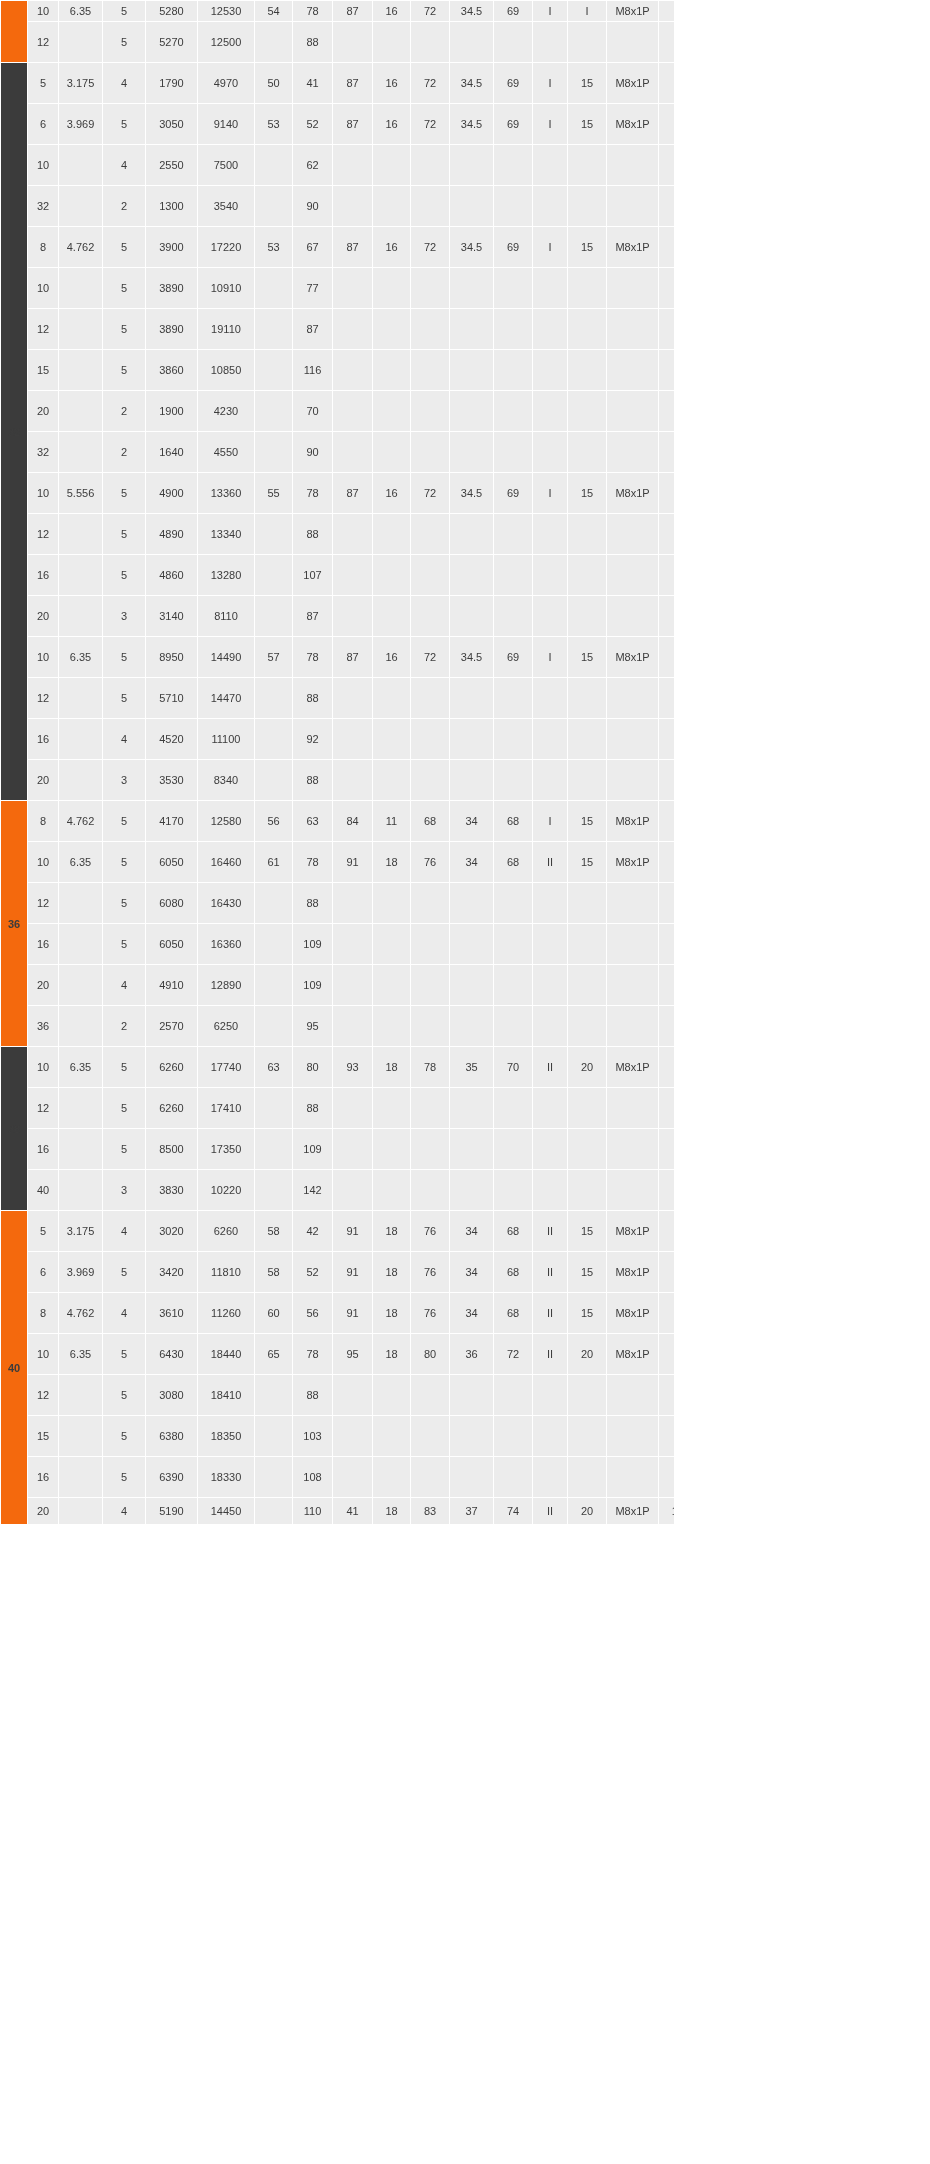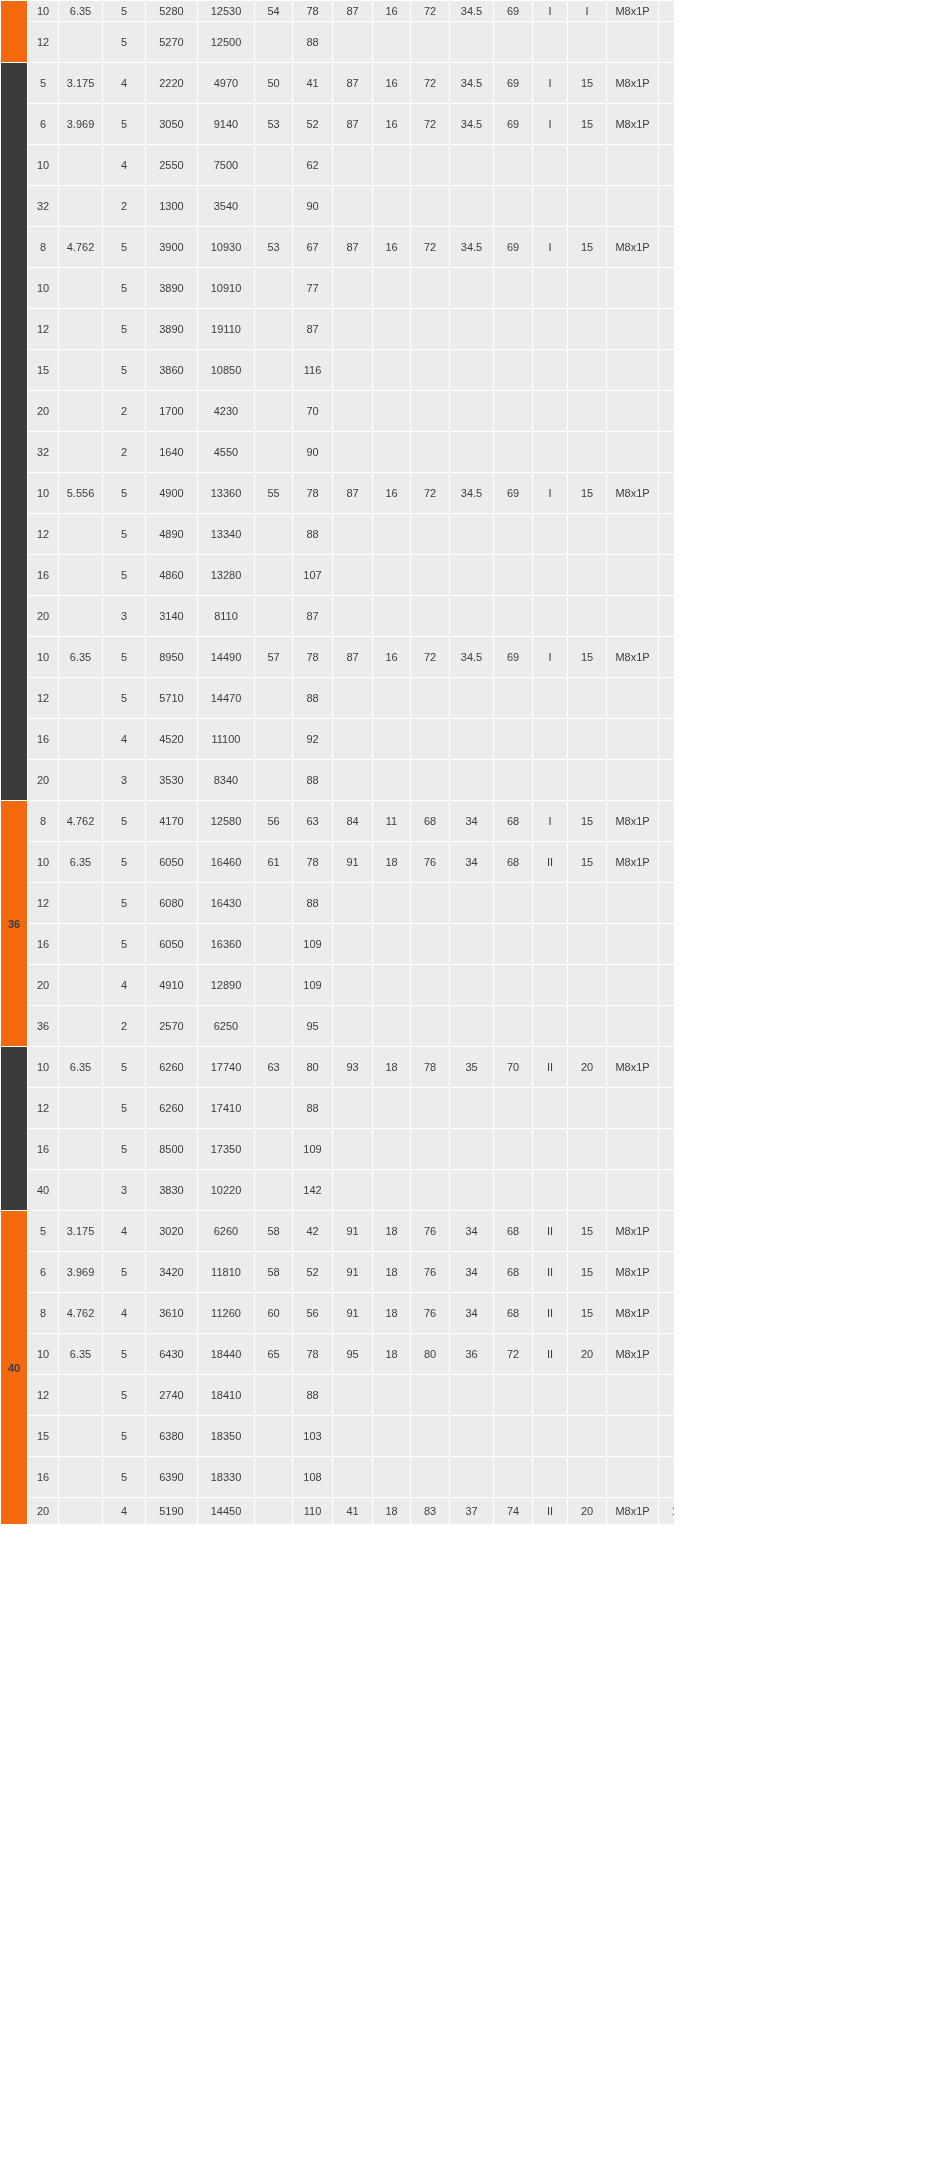--- a/index.html
+++ b/index.html
@@ -139,21 +139,21 @@
           <td class="blank"></td>
           <td class="blank"></td>
           <td class="blank"></td>
           <td>77</td>
         </tr>
         <tr>
           <td class="groupcell dark" rowspan="18">32</td>
           <td>5</td>
           <td>3.175</td>
           <td>4</td>
-          <td>2220</td>
+          <td>1790</td>
           <td>4970</td>
           <td>50</td>
           <td>41</td>
           <td>87</td>
           <td>16</td>
           <td>72</td>
           <td>34.5</td>
           <td>69</td>
           <td>I</td>
           <td>15</td>
@@ -216,21 +216,21 @@
           <td class="blank"></td>
           <td class="blank"></td>
           <td class="blank"></td>
           <td>40</td>
         </tr>
         <tr>
           <td>8</td>
           <td>4.762</td>
           <td>5</td>
           <td>3900</td>
-          <td>10930</td>
+          <td>17220</td>
           <td>53</td>
           <td>67</td>
           <td>87</td>
           <td>16</td>
           <td>72</td>
           <td>34.5</td>
           <td>69</td>
           <td>I</td>
           <td>15</td>
           <td>M8x1P</td>
@@ -291,21 +291,21 @@
           <td class="blank"></td>
           <td class="blank"></td>
           <td class="blank"></td>
           <td class="blank"></td>
           <td>80</td>
         </tr>
         <tr>
           <td>20</td>
           <td class="blank"></td>
           <td>2</td>
-          <td>1700</td>
+          <td>1900</td>
           <td>4230</td>
           <td class="blank"></td>
           <td>70</td>
           <td class="blank"></td>
           <td class="blank"></td>
           <td class="blank"></td>
           <td class="blank"></td>
           <td class="blank"></td>
           <td class="blank"></td>
           <td class="blank"></td>
@@ -750,21 +750,21 @@
           <td>II</td>
           <td>20</td>
           <td>M8x1P</td>
           <td>9</td>
           <td>101</td>
         </tr>
         <tr>
           <td>12</td>
           <td class="blank"></td>
           <td>5</td>
-          <td>2740</td>
+          <td>3080</td>
           <td>18410</td>
           <td class="blank"></td>
           <td>88</td>
           <td class="blank"></td>
           <td class="blank"></td>
           <td class="blank"></td>
           <td class="blank"></td>
           <td class="blank"></td>
           <td class="blank"></td>
           <td class="blank"></td>

